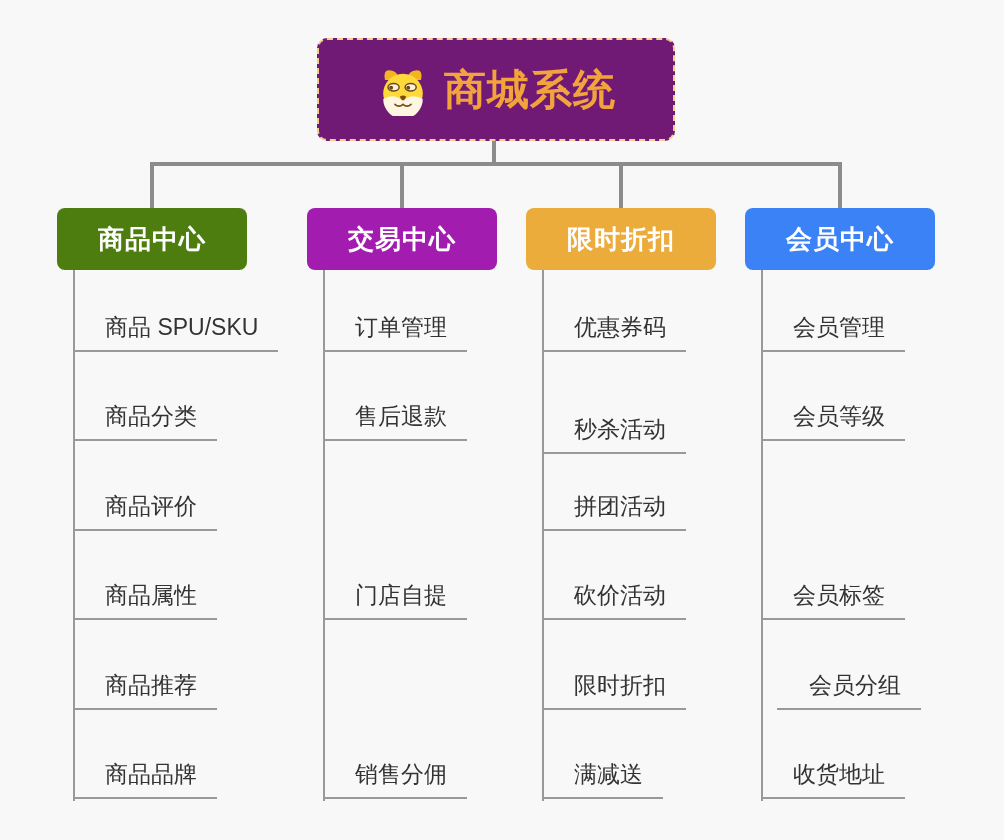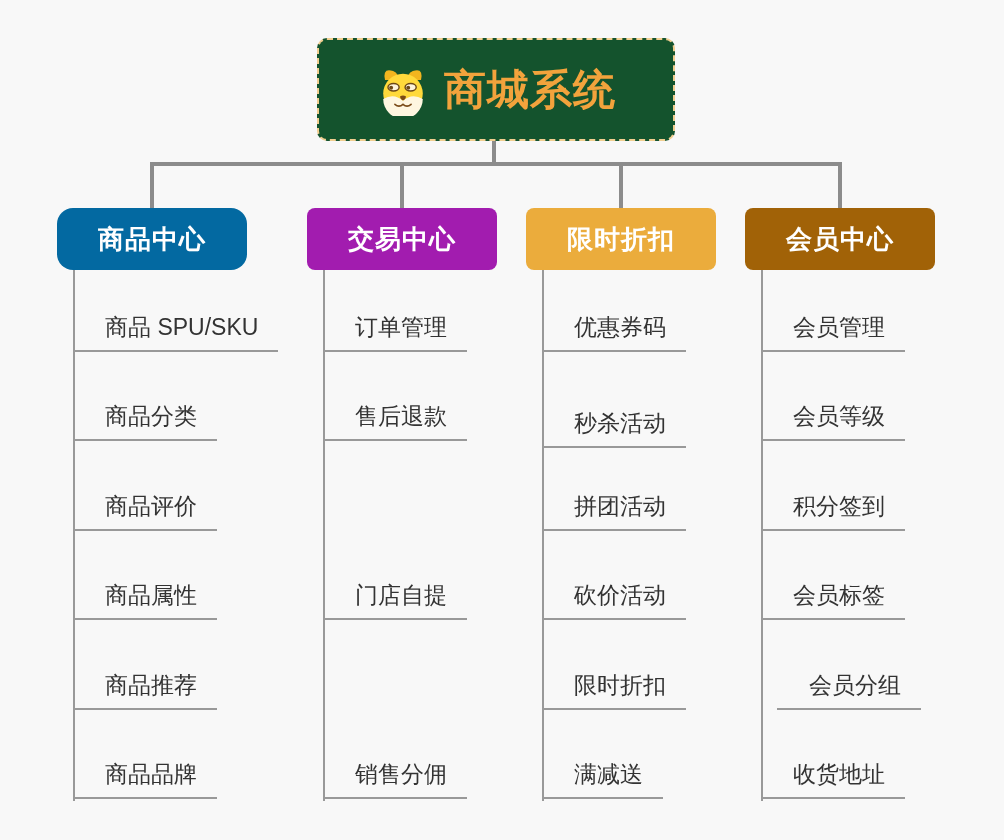--- a/index.html
+++ b/index.html
@@ -8,21 +8,21 @@
     background: #F8F8F8;
     font-family: "Liberation Sans", "DejaVu Sans", sans-serif;
     overflow: hidden;
   }
   .canvas { position: relative; width: 1004px; height: 840px; }
 
   
   .root-node {
     position: absolute; left: 317px; top: 38px;
     width: 358px; height: 103px;
-    background: #14532d;
+    background: #701a75;
     border: 2px dashed #F1CE90;
     border-radius: 10px;
     box-sizing: border-box;
     display: flex; align-items: center; justify-content: center;
     gap: 14px;
     cursor: default;
   }
   .root-title {
     color: #F2A33C;
     font-size: 42px;
@@ -112,21 +112,21 @@
   </div>
 
   <div class="line stem"></div>
   <div class="line hbar"></div>
   <div class="line drop drop-0"></div>
   <div class="line drop drop-1"></div>
   <div class="line drop drop-2"></div>
   <div class="line drop drop-3"></div>
 
   <div class="branch branch-0">
-    <div class="branch-header" style="background: #0369a1; border-radius: 16px;">商品中心</div>
+    <div class="branch-header" style="background: #4d7c0f;">商品中心</div>
     <div class="branch-vline"></div>
     <div class="branch-items">
         <div class="branch-item" style="top: 96px;">商品 SPU/SKU</div>
         <div class="branch-item" style="top: 185px;">商品分类</div>
         <div class="branch-item" style="top: 275px;">商品评价</div>
         <div class="branch-item" style="top: 364px;">商品属性</div>
         <div class="branch-item" style="top: 454px;">商品推荐</div>
         <div class="branch-item" style="top: 543px;">商品品牌</div>
       </div>
   </div>
@@ -140,34 +140,33 @@
         <div class="branch-item" style="top: 364px;">门店自提</div>
         <div class="branch-item" style="top: 543px;">销售分佣</div>
       </div>
   </div>
 
   <div class="branch branch-2">
     <div class="branch-header" style="background: rgb(235, 172, 60);">限时折扣</div>
     <div class="branch-vline"></div>
     <div class="branch-items">
         <div class="branch-item" style="top: 96px;">优惠券码</div>
-        <div class="branch-item" style="top: 192px;">秒杀活动</div>
+        <div class="branch-item" style="top: 198px;">秒杀活动</div>
         <div class="branch-item" style="top: 275px;">拼团活动</div>
         <div class="branch-item" style="top: 364px;">砍价活动</div>
         <div class="branch-item" style="top: 454px;">限时折扣</div>
         <div class="branch-item" style="top: 543px;">满减送</div>
       </div>
   </div>
 
   <div class="branch branch-3">
-    <div class="branch-header" style="background: #a16207; font-family: Liberation Mono, monospace;">会员中心</div>
+    <div class="branch-header" style="background: #3b82f6; font-family: Liberation Mono, monospace;">会员中心</div>
     <div class="branch-vline"></div>
     <div class="branch-items">
         <div class="branch-item" style="top: 96px;">会员管理</div>
         <div class="branch-item" style="top: 185px;">会员等级</div>
-        <div class="branch-item" style="top: 275px;">积分签到</div>
         <div class="branch-item" style="top: 364px;">会员标签</div>
         <div class="branch-item" style="top: 454px; margin-left: 16px;">会员分组</div>
         <div class="branch-item" style="top: 543px;">收货地址</div>
       </div>
   </div>
 
 </div>
 
 </body></html>

